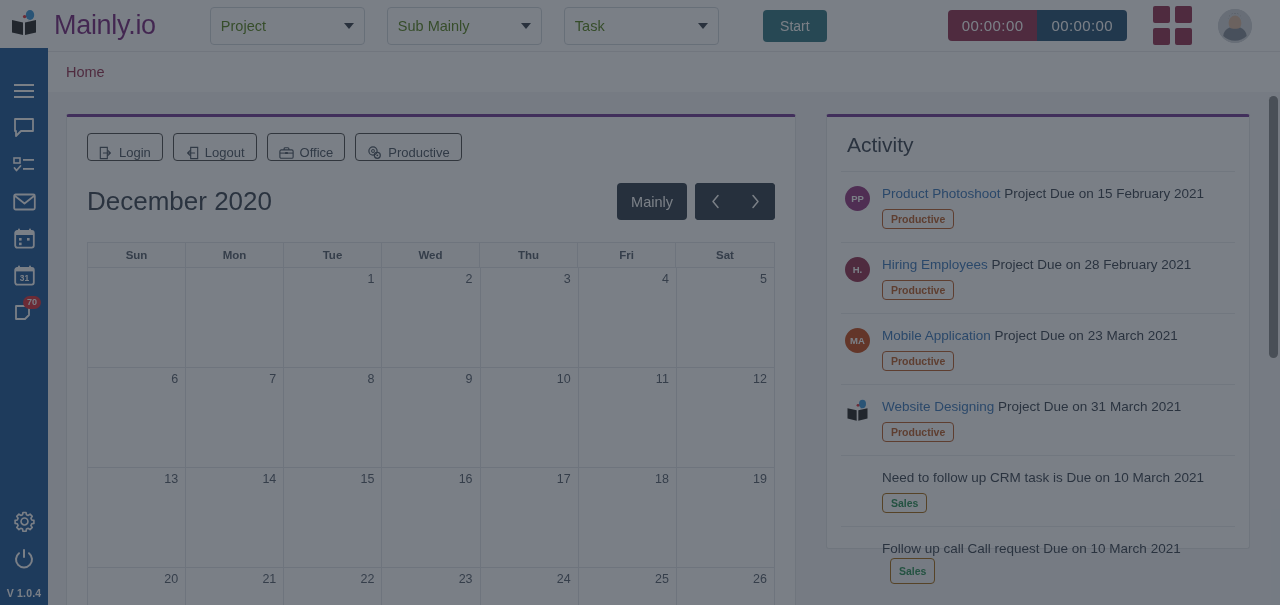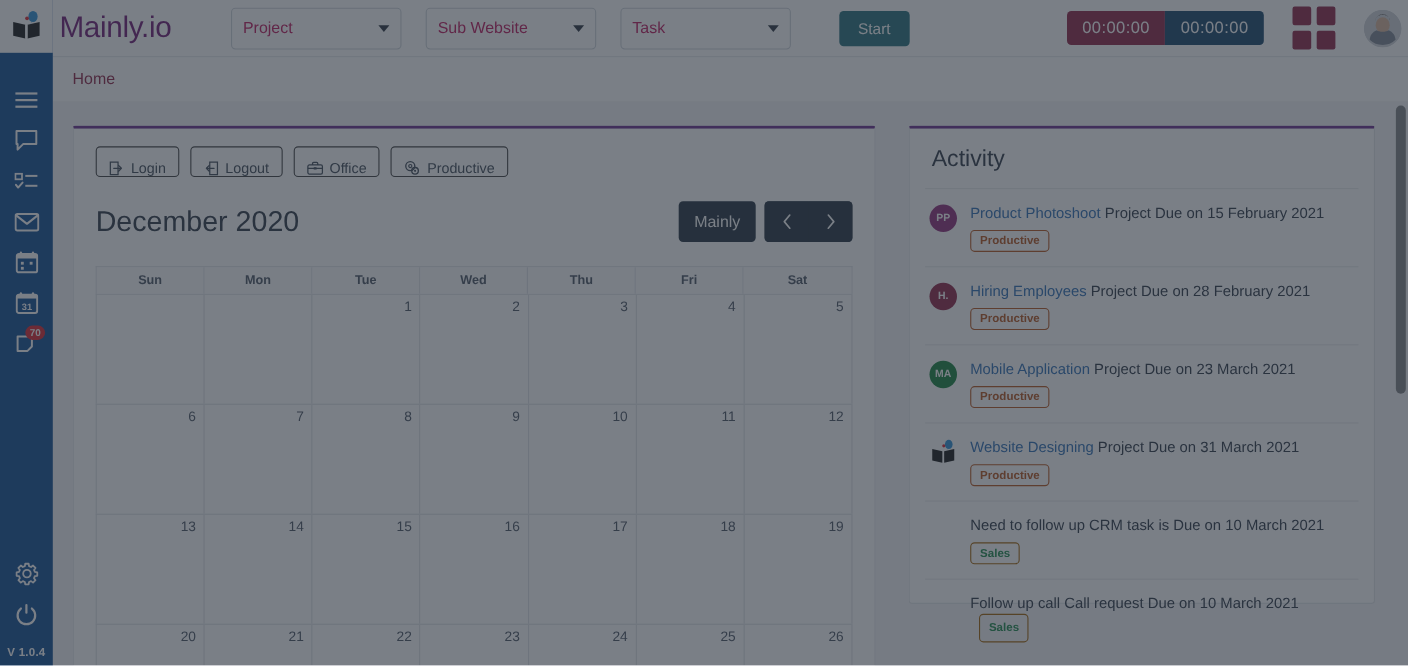--- a/index.html
+++ b/index.html
@@ -109,21 +109,21 @@
     border: 1px solid #ced4da;
     border-radius: 4px;
     display: flex;
     align-items: center;
     padding: 0 10px;
     background: #fff;
     position: relative;
   }
   .select-box .sel-label {
     font-size: 14.5px;
-    color: #be185d;
+    color: #4d7c0f;
     flex: 1;
   }
   .caret {
     width: 0; height: 0;
     border-left: 5px solid transparent;
     border-right: 5px solid transparent;
     border-top: 6px solid #2b3440;
   }
   #start-button {
     margin-left: 22px;
@@ -134,21 +134,21 @@
     border: none;
     border-radius: 4px;
     display: flex; align-items: center; justify-content: center;
     cursor: pointer;
   }
   #topbar-right {
     margin-left: auto;
     display: flex;
     align-items: center;
     gap: 26px;
-    padding-right: 6px;
+    padding-right: 28px;
   }
   #timers { display: flex; border-radius: 4px; overflow: hidden; }
   .timer {
     font-size: 15px;
     color: #ffffff;
     padding: 7px 14px;
     letter-spacing: .4px;
   }
   .timer.t-red { background: #8e2346; }
   .timer.t-blue { background: #17456b; }
@@ -475,21 +475,21 @@
     <div id="brand-name">Mainly.io</div>
 
     <div id="selectors">
 
       <div class="select-box">
         <span class="sel-label">Project</span>
         <span class="caret"></span>
       </div>
 
       <div class="select-box">
-        <span class="sel-label">Sub Website</span>
+        <span class="sel-label">Sub Mainly</span>
         <span class="caret"></span>
       </div>
 
       <div class="select-box">
         <span class="sel-label">Task</span>
         <span class="caret"></span>
       </div>
 
       <button id="start-button">Start</button>
     </div>
@@ -648,21 +648,21 @@
             </div>
           </div>
           <div class="activity-item">
             <div class="act-avatar" style="background: rgb(142, 35, 70);">H.</div>
             <div class="act-body">
               <div class="act-line"><a class="act-link">Hiring Employees</a> Project Due on 28 February 2021</div>
               <div><span class="badge productive">Productive</span></div>
             </div>
           </div>
           <div class="activity-item">
-            <div class="act-avatar" style="background: #15803d;">MA</div>
+            <div class="act-avatar" style="background: #c2410c;">MA</div>
             <div class="act-body">
               <div class="act-line"><a class="act-link">Mobile Application</a> Project Due on 23 March 2021</div>
               <div><span class="badge productive">Productive</span></div>
             </div>
           </div>
           <div class="activity-item">
             <div class="act-avatar logo-av">
               <svg width="25" height="25" viewBox="0 0 30 30">
                 <path d="M3 11 L14 13.5 L14 26 L3 23.5 Z" fill="#161616"></path>
                 <path d="M27 11 L16 13.5 L16 26 L27 23.5 Z" fill="#161616"></path>

